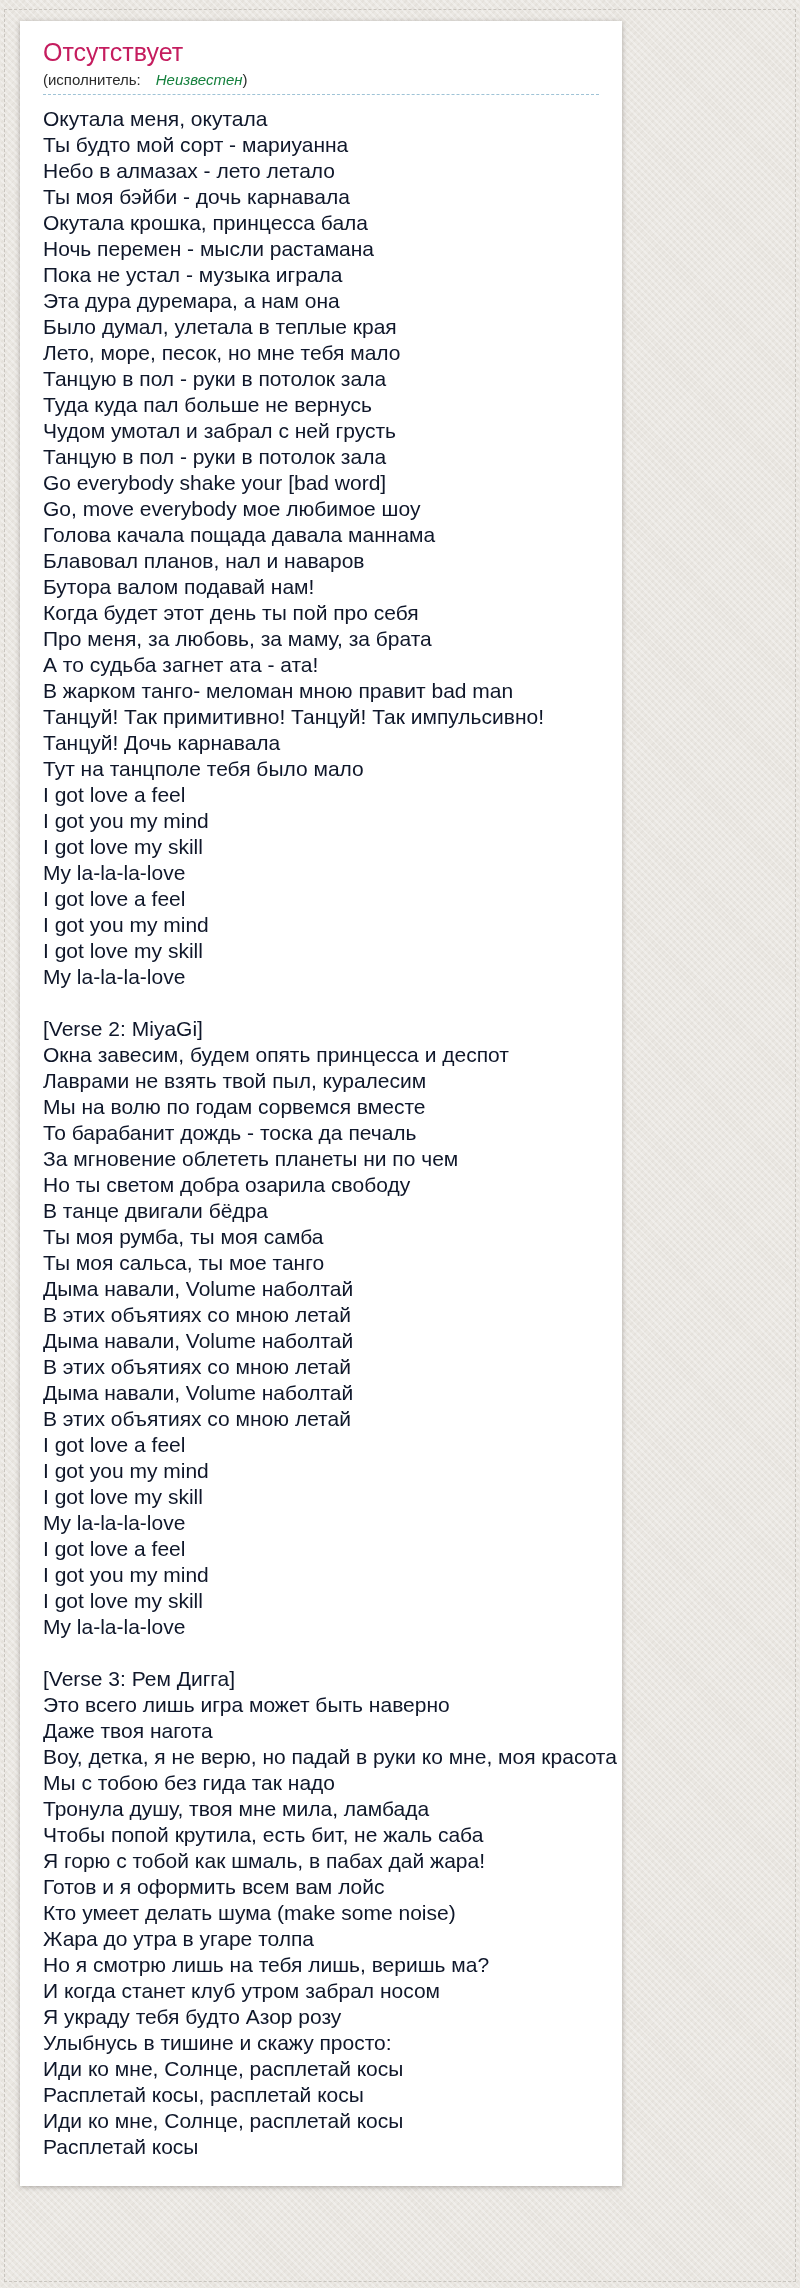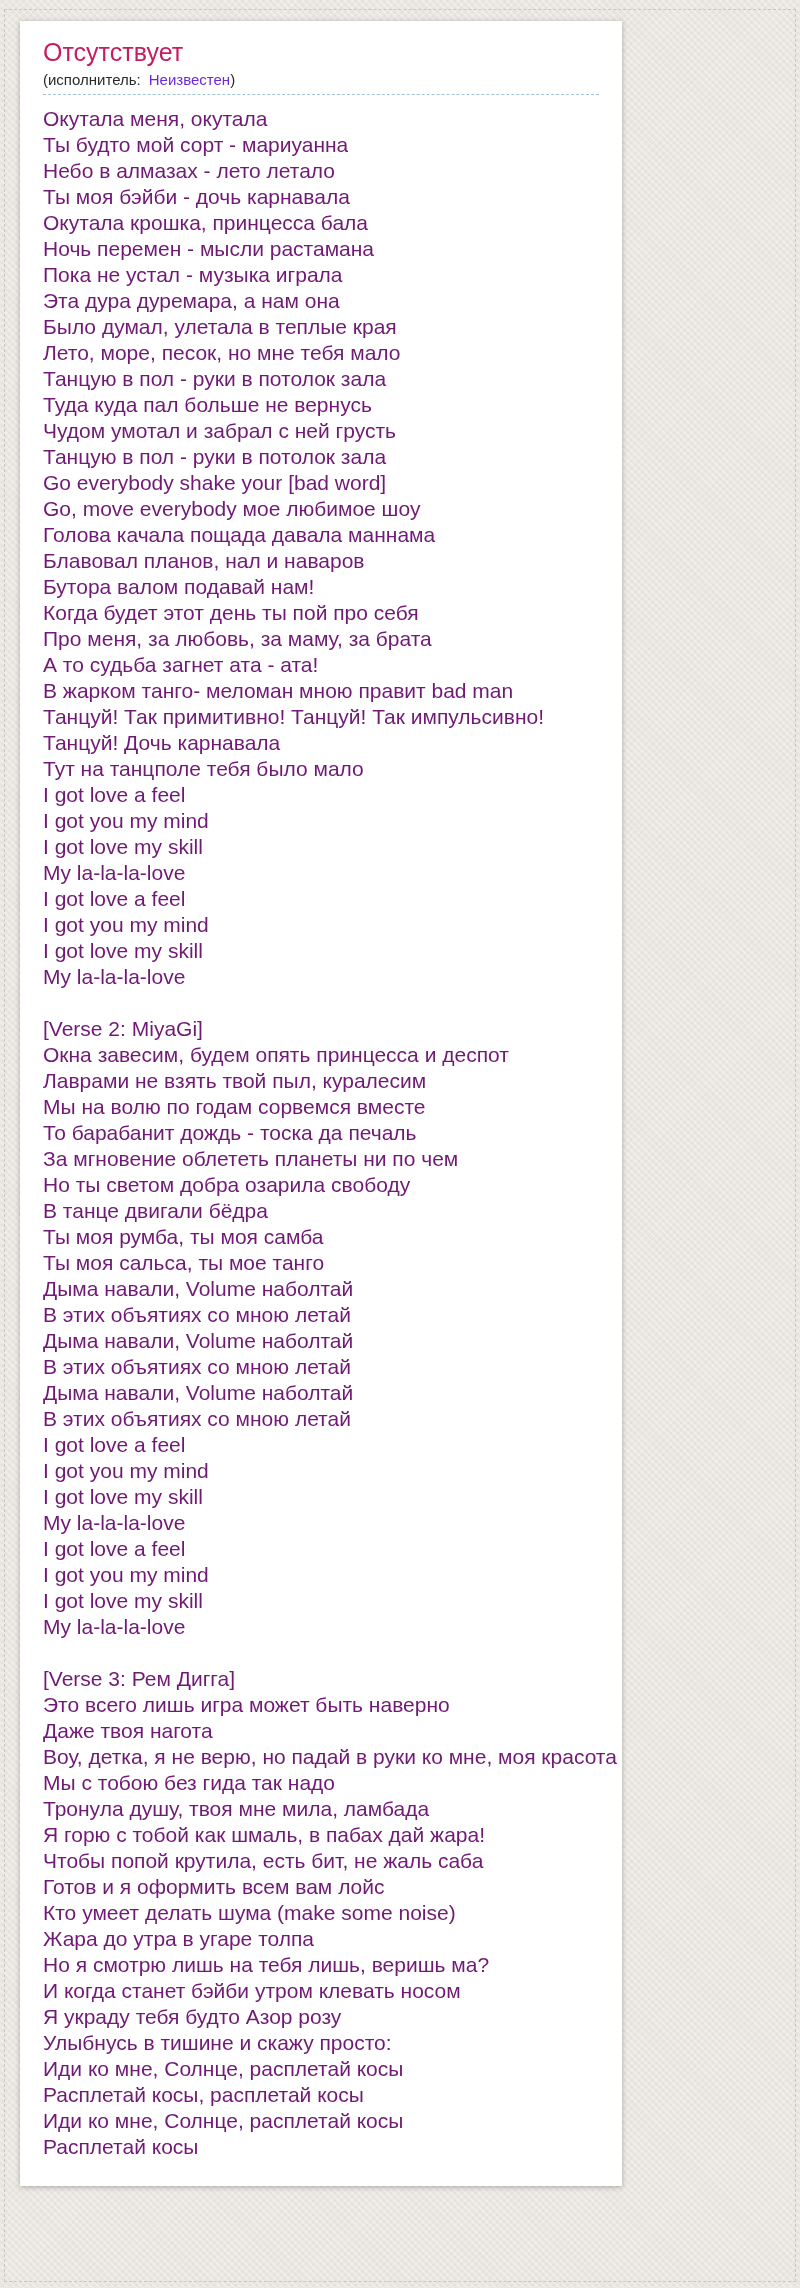--- a/index.html
+++ b/index.html
@@ -41,29 +41,30 @@
     color: #c51d5f;
   }
   .artist-line {
     font-size: 15px;
     line-height: 18px;
     color: #2b2b2b;
     padding-bottom: 5px;
     border-bottom: 1px dashed #9fc3d6;
   }
   .artist-line a {
-    color: #6d28d9;
+    color: #15803d;
     text-decoration: none;
-    margin-left: 8px;
+    margin-left: 15px;
+    font-style: italic;
   }
   .lyrics {
     margin-top: 11px;
     font-size: 21px;
     line-height: 26px;
-    color: #701a75;
+    color: #0f172a;
   }
   .lyric-line {
     white-space: pre;
     min-height: 26px;
   }
 </style>
 </head>
 <body>
 
 <div class="page-frame"></div>
@@ -135,27 +136,27 @@
       <div class="lyric-line">I got you my mind</div>
       <div class="lyric-line">I got love my skill</div>
       <div class="lyric-line">My la-la-la-love</div>
       <div class="lyric-line">&nbsp;</div>
       <div class="lyric-line">[Verse 3: Рем Дигга]</div>
       <div class="lyric-line">Это всего лишь игра может быть наверно</div>
       <div class="lyric-line">Даже твоя нагота</div>
       <div class="lyric-line">Воу, детка, я не верю, но падай в руки ко мне, моя красота</div>
       <div class="lyric-line">Мы с тобою без гида так надо</div>
       <div class="lyric-line">Тронула душу, твоя мне мила, ламбада</div>
+      <div class="lyric-line">Чтобы попой крутила, есть бит, не жаль саба</div>
       <div class="lyric-line">Я горю с тобой как шмаль, в пабах дай жара!</div>
-      <div class="lyric-line">Чтобы попой крутила, есть бит, не жаль саба</div>
       <div class="lyric-line">Готов и я оформить всем вам лойс</div>
       <div class="lyric-line">Кто умеет делать шума (make some noise)</div>
       <div class="lyric-line">Жара до утра в угаре толпа</div>
       <div class="lyric-line">Но я смотрю лишь на тебя лишь, веришь ма?</div>
-      <div class="lyric-line">И когда станет бэйби утром клевать носом</div>
+      <div class="lyric-line">И когда станет клуб утром забрал носом</div>
       <div class="lyric-line">Я украду тебя будто Азор розу</div>
       <div class="lyric-line">Улыбнусь в тишине и скажу просто:</div>
       <div class="lyric-line">Иди ко мне, Солнце, расплетай косы</div>
       <div class="lyric-line">Расплетай косы, расплетай косы</div>
       <div class="lyric-line">Иди ко мне, Солнце, расплетай косы</div>
       <div class="lyric-line">Расплетай косы</div>
     </div>
 </div>
 
 </body></html>

